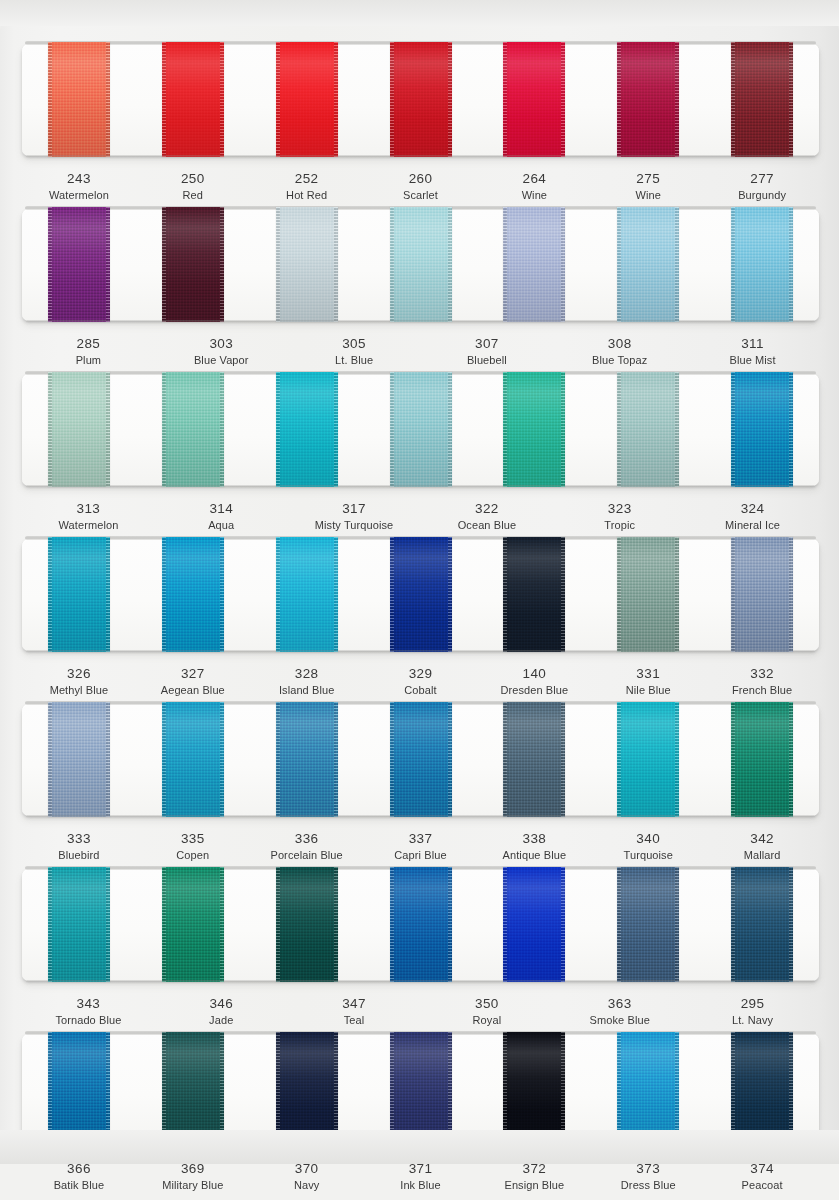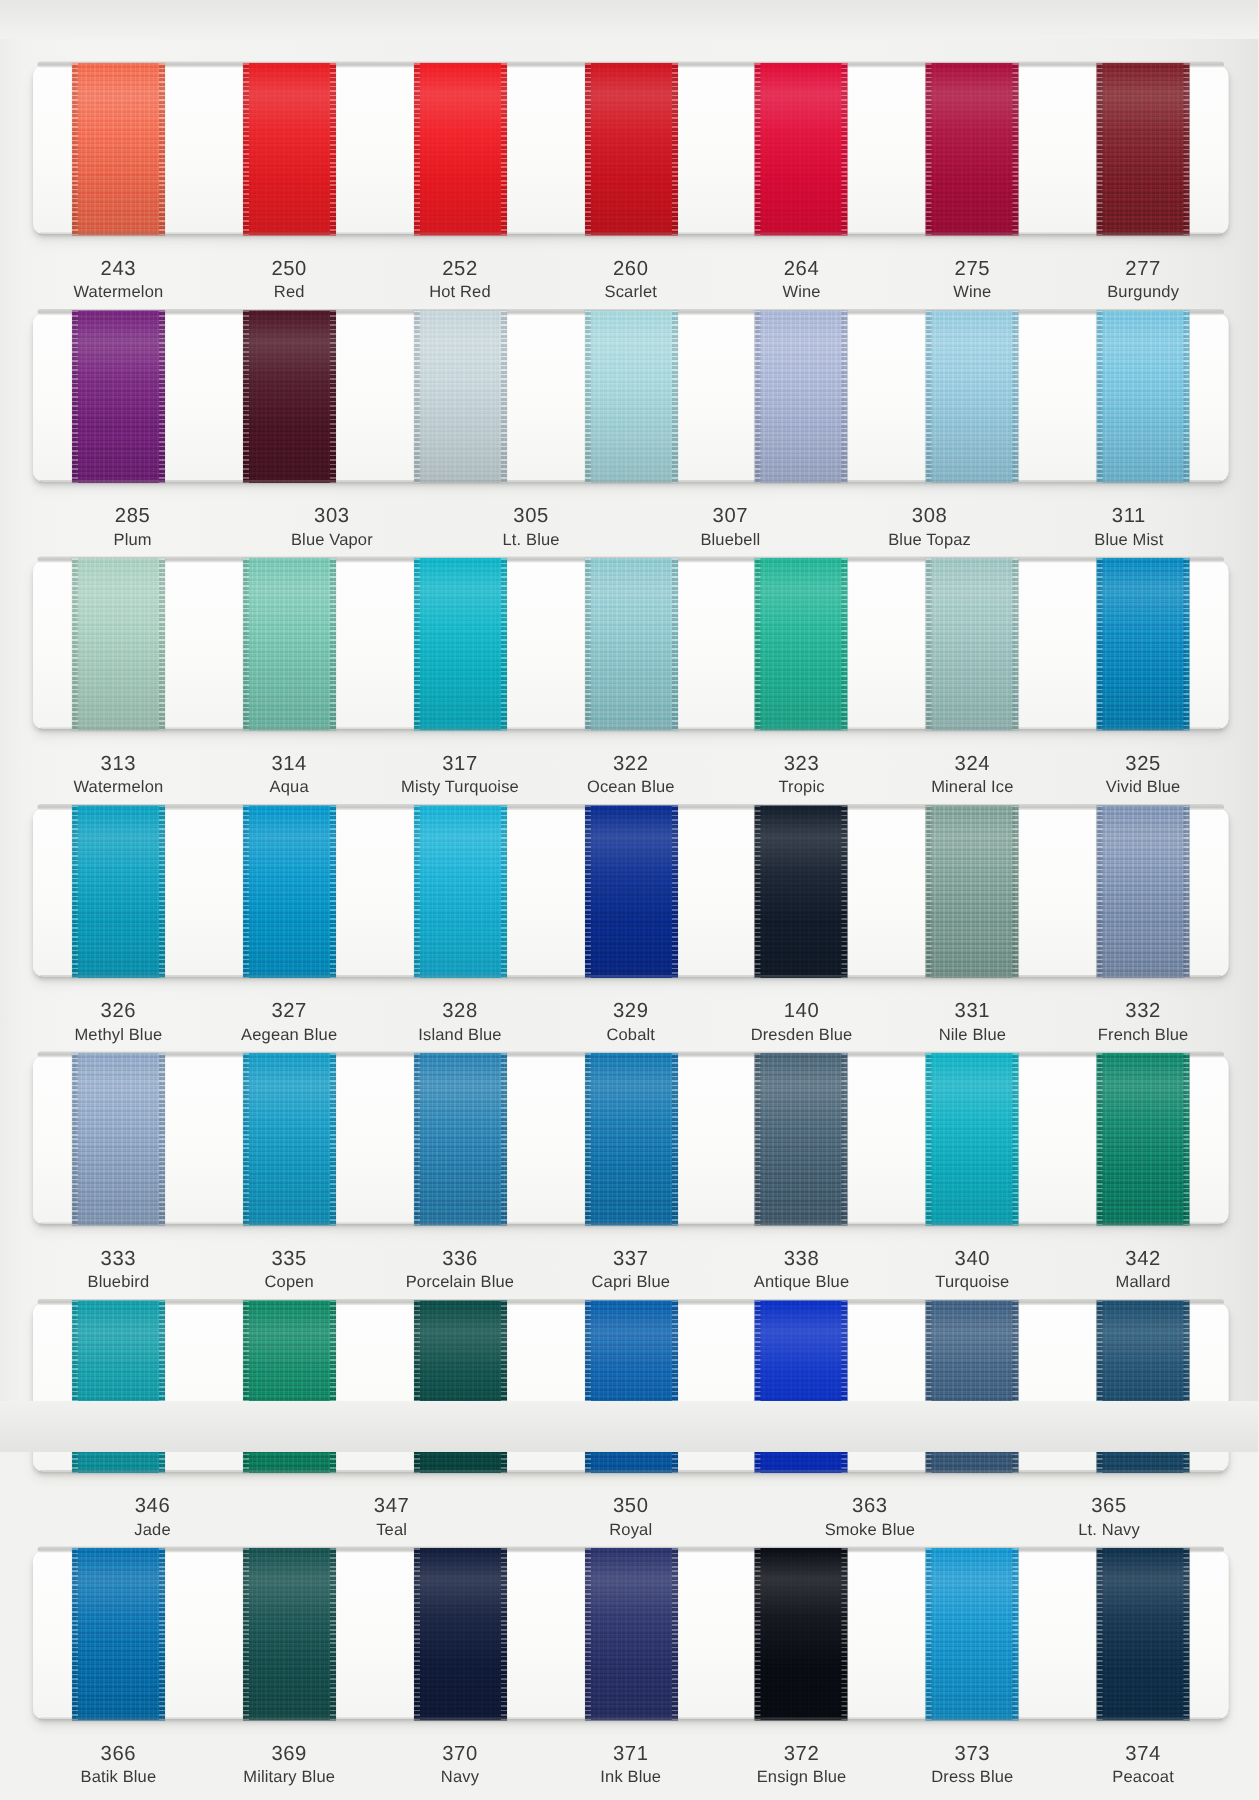--- a/index.html
+++ b/index.html
@@ -13,21 +13,21 @@
     overflow: hidden;
     background: #f2f2f0;
     font-family: "Liberation Sans", sans-serif;
     -webkit-font-smoothing: antialiased;
   }
 
   
   #page {
     position: relative;
     width: 839px;
-    height: 968px;
+    height: 1164px;
     background:
       linear-gradient(90deg,
         #ececeb 0px, #f2f2f1 14px, #f4f4f3 60px,
         #f1f1ef 300px, #f3f3f2 560px, #efefee 760px,
         #e9e9e8 820px, #e4e4e3 839px);
     border-radius: 30px;
   }
 
   
   #page::before {
@@ -449,24 +449,20 @@
             <span class="name">Ocean Blue</span>
           </div>
           <div class="caption">
             <span class="code">323</span>
             <span class="name">Tropic</span>
           </div>
           <div class="caption">
             <span class="code">324</span>
             <span class="name">Mineral Ice</span>
           </div>
-          <div class="caption">
-            <span class="code">325</span>
-            <span class="name">Vivid Blue</span>
-          </div>
         </div>
       </div>
       <div class="row">
         <div class="card">
           <div class="cell">
             <div class="ribbon" style="background-color: rgb(15, 158, 190);">
               <div class="weave"></div>
               <div class="sheen"></div>
               <div class="edge left"></div>
               <div class="edge right"></div>
@@ -696,37 +692,41 @@
             <div class="ribbon" style="background-color: rgb(29, 76, 107);">
               <div class="weave"></div>
               <div class="sheen"></div>
               <div class="edge left"></div>
               <div class="edge right"></div>
             </div>
           </div>
         </div>
         <div class="captions">
           <div class="caption">
+            <span class="code">343</span>
+            <span class="name">Tornado Blue</span>
+          </div>
+          <div class="caption">
             <span class="code">346</span>
             <span class="name">Jade</span>
           </div>
           <div class="caption">
             <span class="code">347</span>
             <span class="name">Teal</span>
           </div>
           <div class="caption">
             <span class="code">350</span>
             <span class="name">Royal</span>
           </div>
           <div class="caption">
             <span class="code">363</span>
             <span class="name">Smoke Blue</span>
           </div>
           <div class="caption">
-            <span class="code">365</span>
+            <span class="code">295</span>
             <span class="name">Lt. Navy</span>
           </div>
         </div>
       </div>
       <div class="row">
         <div class="card">
           <div class="cell">
             <div class="ribbon" style="background-color: rgb(10, 111, 174);">
               <div class="weave"></div>
               <div class="sheen"></div>

